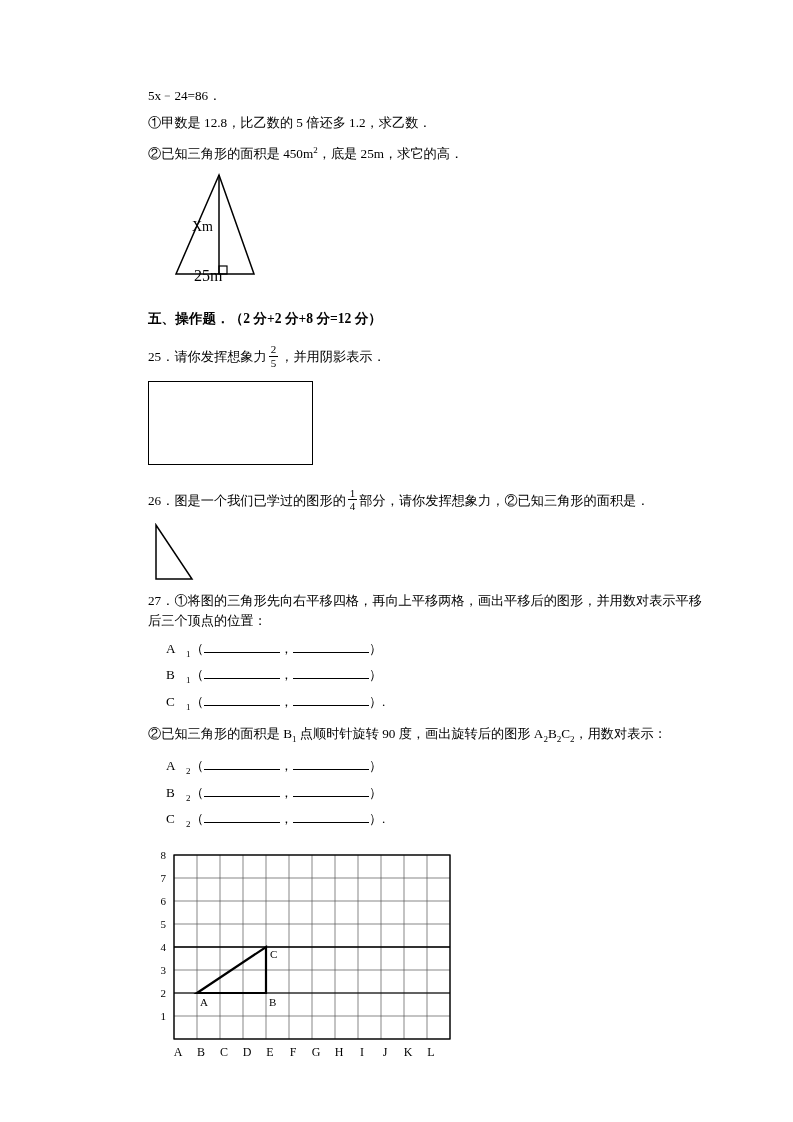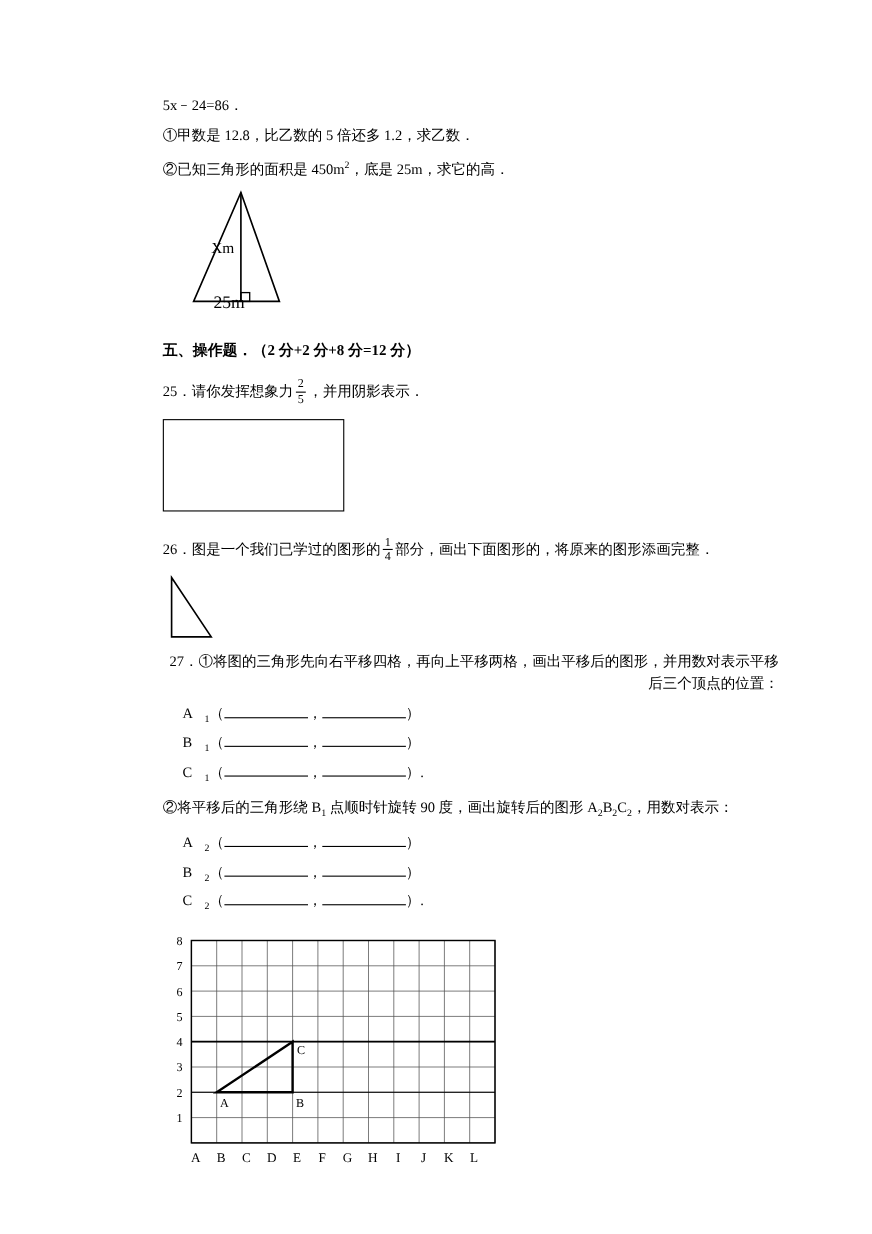--- a/index.html
+++ b/index.html
@@ -121,45 +121,45 @@
 
   <div class="sec-title">五、操作题．（2 分+2 分+8 分=12 分）</div>
 
   <div class="line">
     <span>25．</span><span>请你发挥想象力</span><span class="frac"><span class="num">2</span><span class="den">5</span></span><span>，并用阴影表示．</span>
   </div>
 
   <div class="rect25"></div>
 
   <div class="line wrap" style="margin-top:22px;">
-    <span>26．</span><span>图是一个我们已学过的图形的</span><span class="frac"><span class="num">1</span><span class="den">4</span></span><span>部分，画出下面图形的，将原来的图形添画完整．</span>
+    <span>26．</span><span>图是一个我们已学过的图形的</span><span class="frac"><span class="num">1</span><span class="den">4</span></span><span>部分，请你发挥想象力，②已知三角形的面积是．</span>
   </div>
 
   <div class="fig26">
     <svg width="70" height="62" viewBox="0 0 70 62">
       <polygon points="8,2 8,56 44,56" fill="none" stroke="#000" stroke-width="1.5"></polygon>
     </svg>
   </div>
 
-  <div class="line wrap" style="margin-top:6px;text-align:right;">
+  <div class="line wrap" style="margin-top:6px;">
     <span>27．</span><span>①将图的三角形先向右平移四格，再向上平移两格，画出平移后的图形，并用数对表示平移后三个顶点的位置：</span>
   </div>
 
   <div class="ansline">
     <span class="lab">A</span><sub>1</sub>（<span class="blank"></span>，<span class="blank"></span><span>）</span>
   </div>
   <div class="ansline">
     <span class="lab">B</span><sub>1</sub>（<span class="blank"></span>，<span class="blank"></span><span>）</span>
   </div>
   <div class="ansline">
     <span class="lab">C</span><sub>1</sub>（<span class="blank"></span>，<span class="blank"></span><span>）.</span>
   </div>
 
   <div class="line" style="margin-top:6px;">
-    <span>②将平移后的三角形绕 B</span><sub>1</sub><span> 点顺时针旋转 90 度，画出旋转后的图形 A</span><sub>2</sub><span>B</span><sub>2</sub><span>C</span><sub>2</sub><span>，用数对表示：</span>
+    <span>②已知三角形的面积是 B</span><sub>1</sub><span> 点顺时针旋转 90 度，画出旋转后的图形 A</span><sub>2</sub><span>B</span><sub>2</sub><span>C</span><sub>2</sub><span>，用数对表示：</span>
   </div>
 
   <div class="ansline">
     <span class="lab">A</span><sub>2</sub>（<span class="blank"></span>，<span class="blank"></span><span>）</span>
   </div>
   <div class="ansline">
     <span class="lab">B</span><sub>2</sub>（<span class="blank"></span>，<span class="blank"></span><span>）</span>
   </div>
   <div class="ansline">
     <span class="lab">C</span><sub>2</sub>（<span class="blank"></span>，<span class="blank"></span><span>）.</span>

